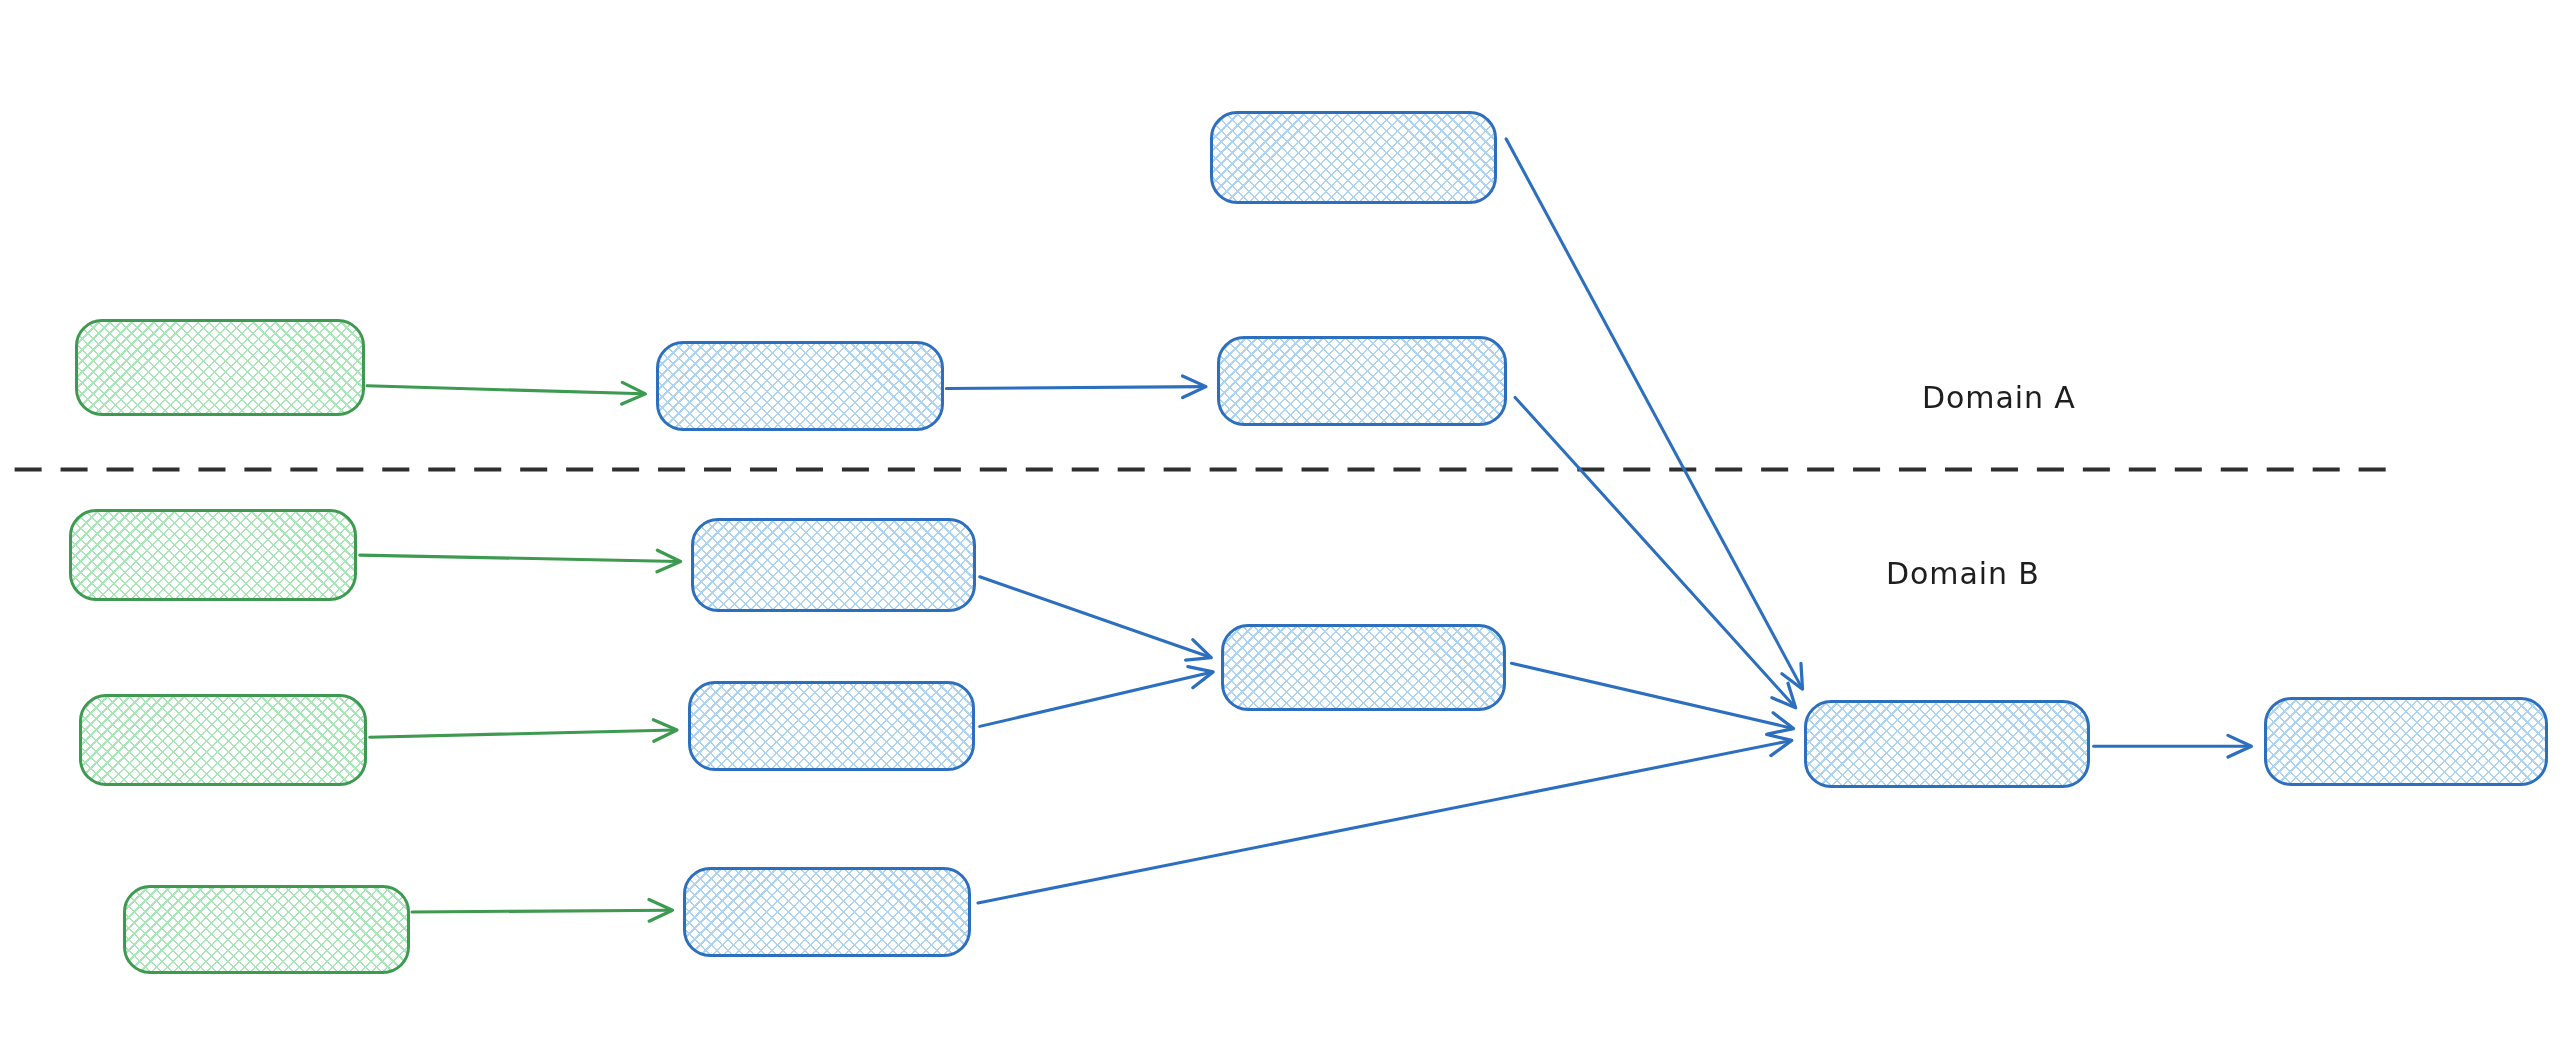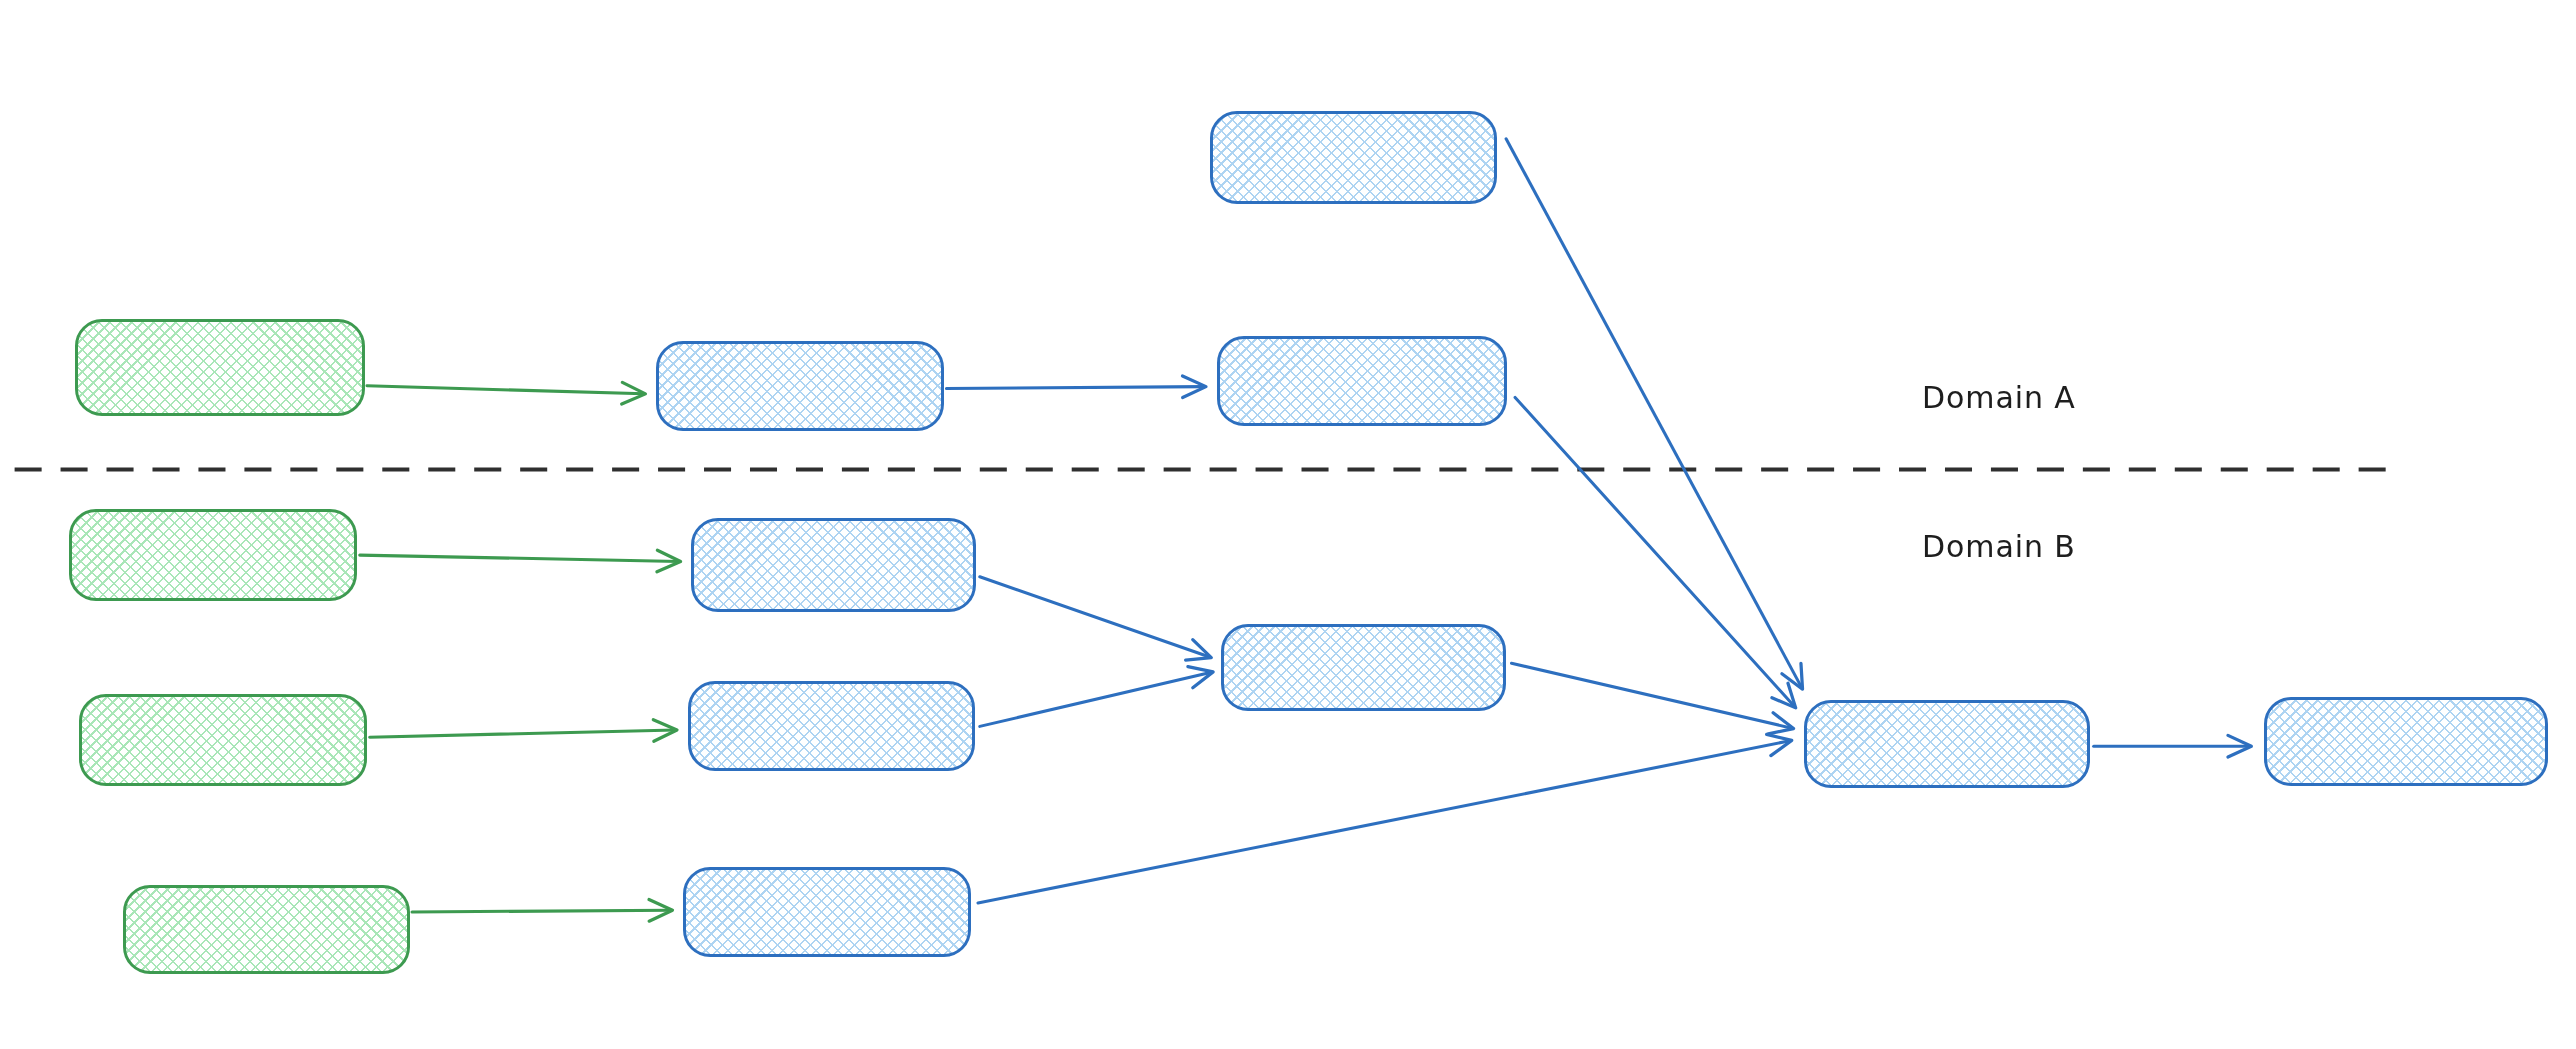--- a/index.html
+++ b/index.html
@@ -53,21 +53,21 @@
   #divider-line{stroke:var(--divider);stroke-width:4.5px;}
   .domain-label{
     position:absolute;
     z-index:3;
     color:var(--text);
     font-size:30px;
     letter-spacing:0.9px;
     white-space:nowrap;
   }
   #label-domain-a{left:1922px;top:332px;margin-top:48px;}
-  #label-domain-b{left:1886px;top:529px;margin-left:36px;}
+  #label-domain-b{left:1886px;top:556px;}
 </style>
 </head>
 <body>
 
 <div id="diagram-canvas">
   <svg id="edges-svg" width="2576" height="1049" viewBox="0 0 2858 1164">
     <defs>
       <marker id="arrowhead-blue" viewBox="0 0 40 40" refX="32" refY="20" markerWidth="40" markerHeight="40" markerUnits="userSpaceOnUse" orient="auto">
         <path class="arrowhead-path blue" d="M8 8 L34 20 L8 32"></path>
       </marker>

